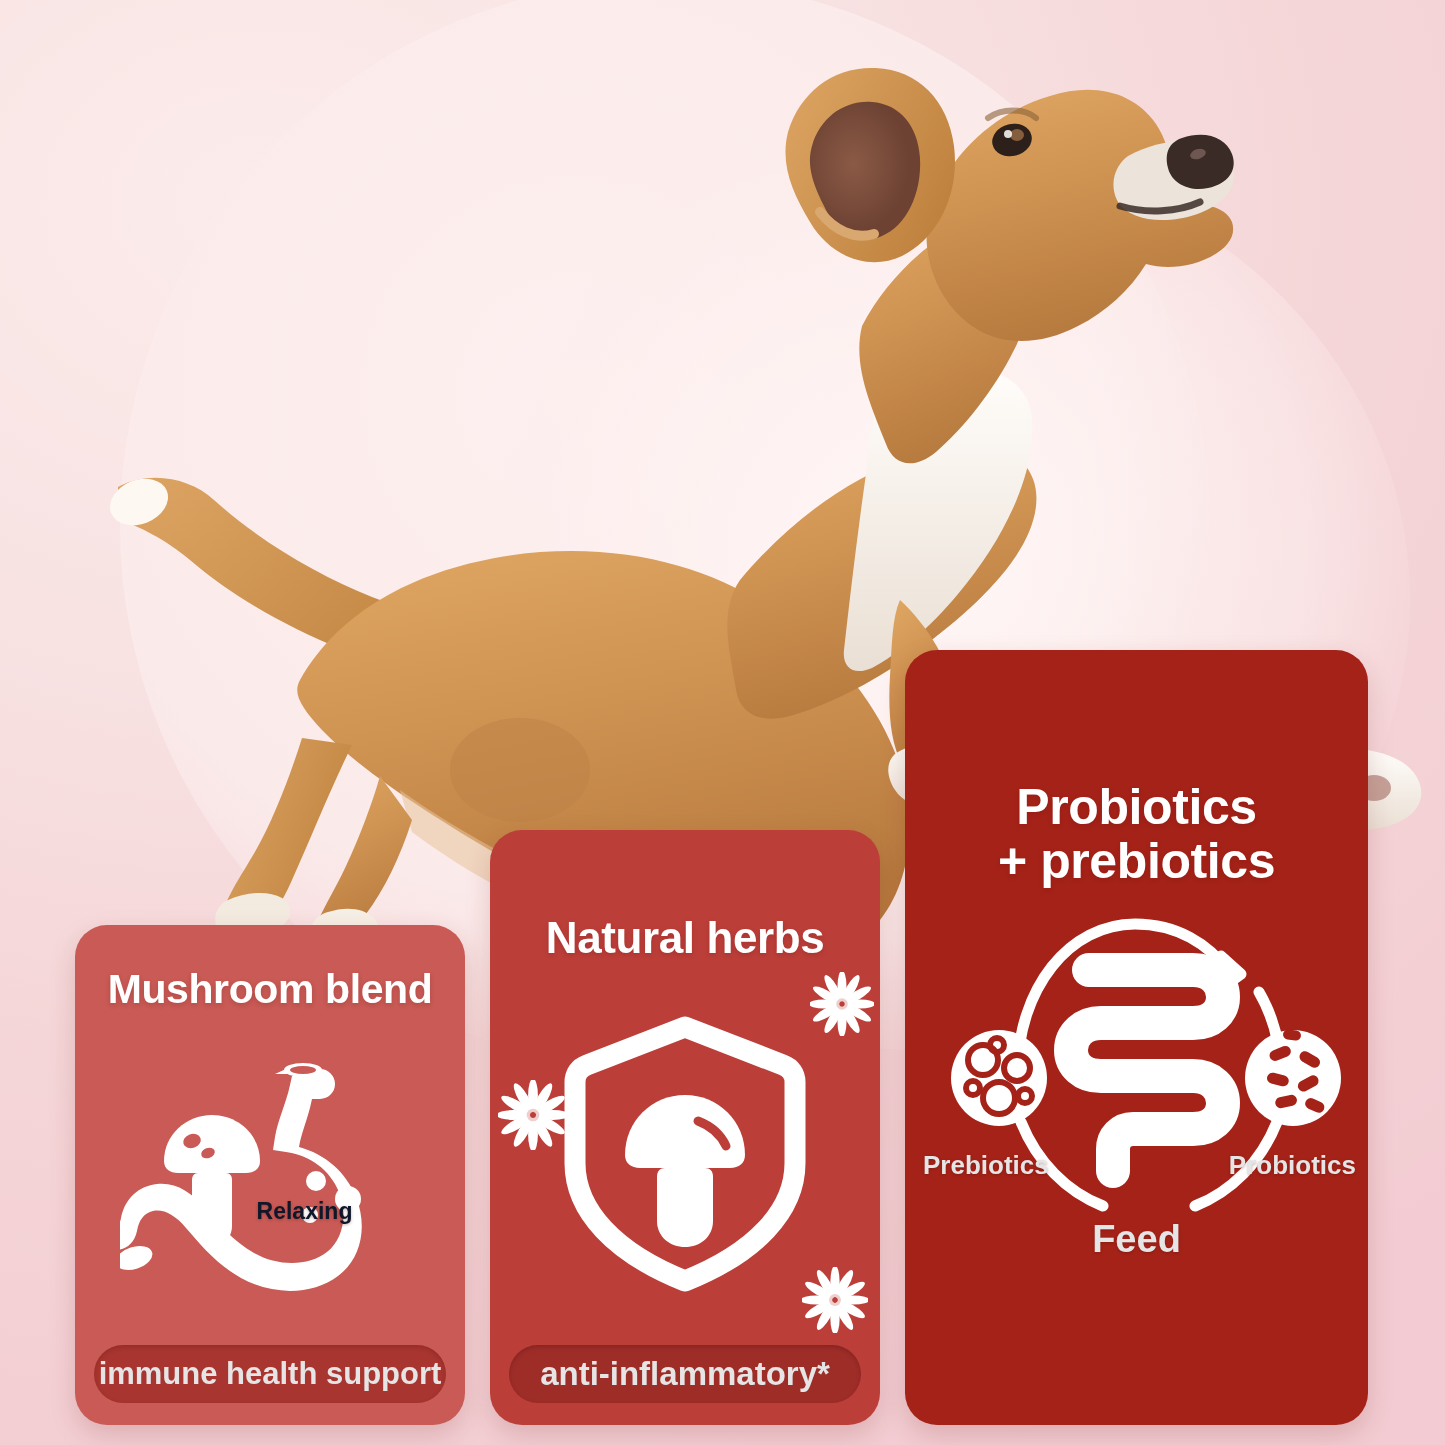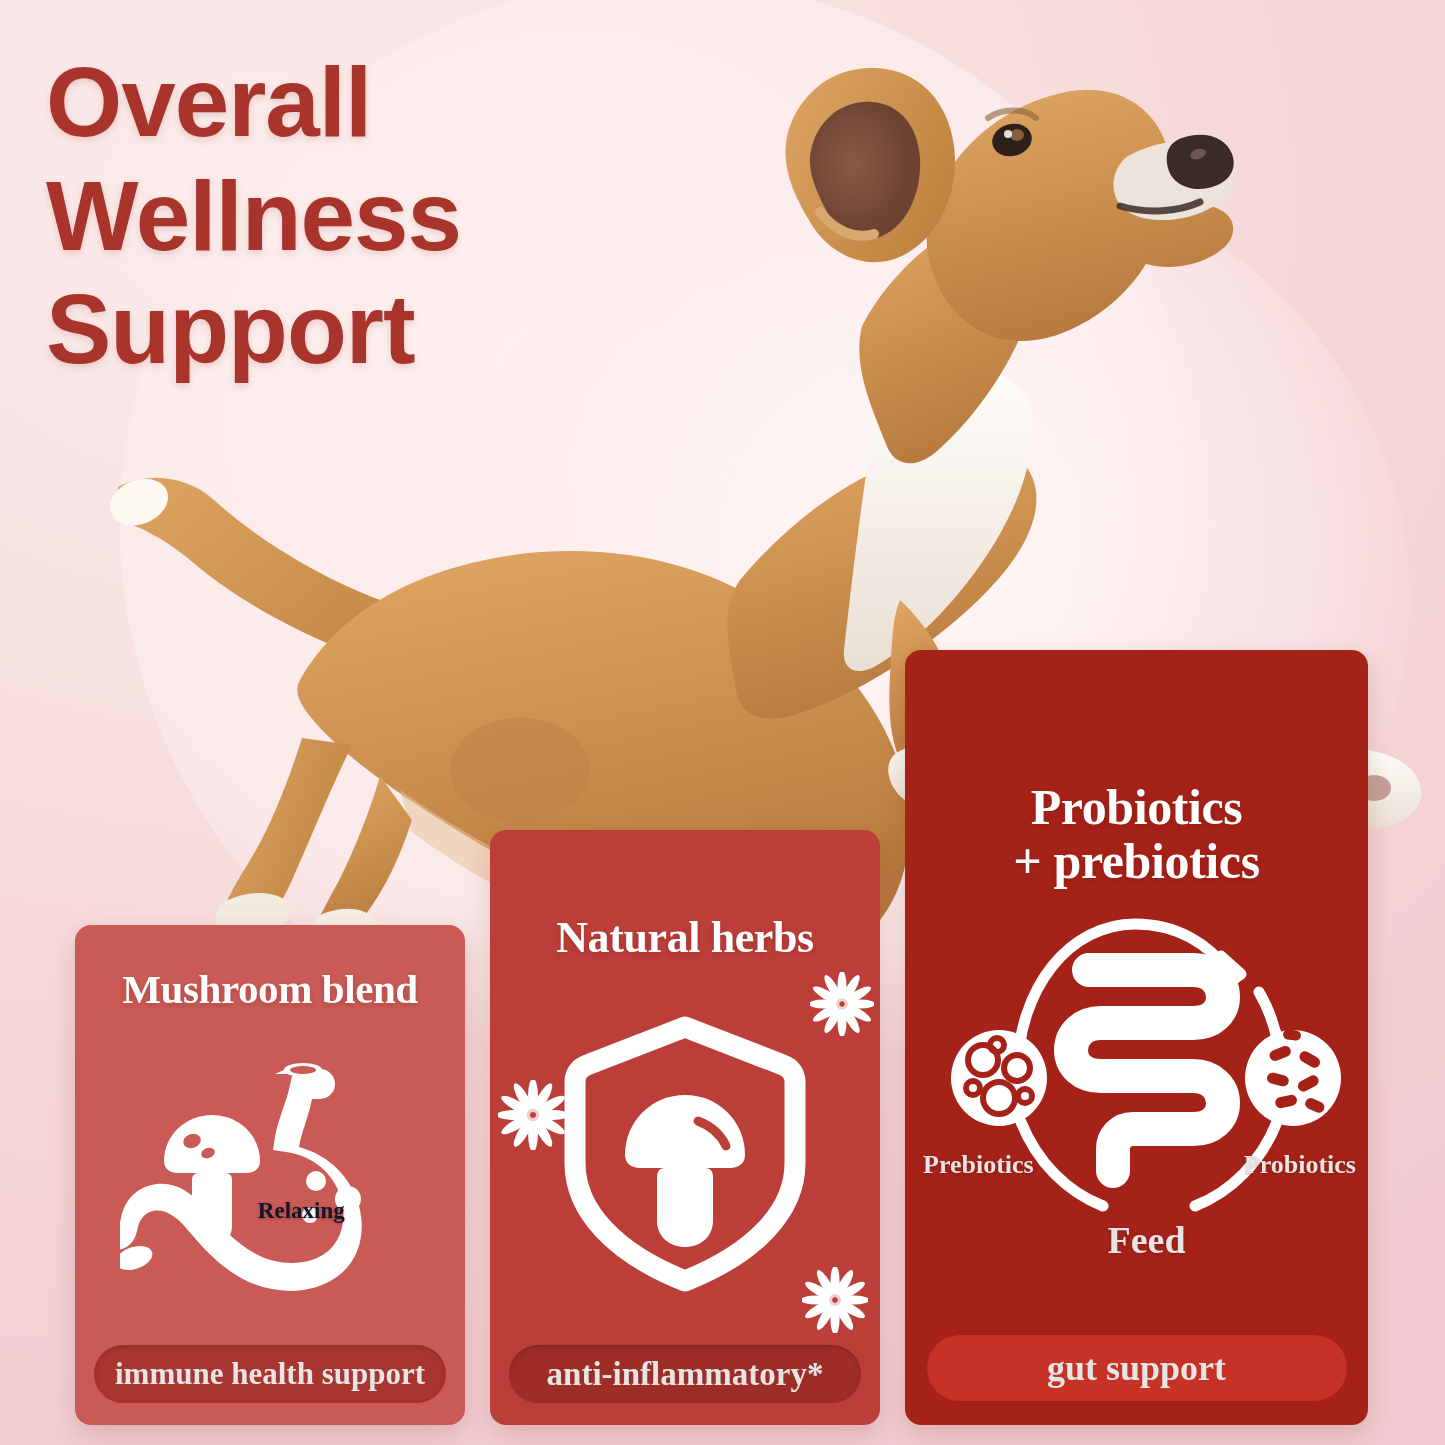--- a/index.html
+++ b/index.html
@@ -35,24 +35,23 @@
     z-index:6;
   }
   .title .ln{display:block;white-space:nowrap;}
 
   
   .dog{position:absolute;left:0;top:0;width:1445px;height:1445px;z-index:4;pointer-events:none;}
 
   
   .card{
     position:absolute;z-index:5;
-    border-radius:16px;
+    border-radius:32px;
     box-shadow:0 10px 26px rgba(120,35,30,.18);
     overflow:hidden;
-    font-family:Liberation Serif, serif;
   }
   .card-inner{
     position:absolute;inset:0;
     display:flex;flex-direction:column;align-items:center;
   }
   .card-title{
     color:#ffffff;font-weight:800;text-align:center;
     line-height:1.08;letter-spacing:-.4px;
     text-shadow:0 2px 5px rgba(90,20,18,.22);
   }
@@ -87,35 +86,30 @@
     position:absolute;color:#0f172a;font-weight:700;font-size:23px;
     left:50%;top:56%;transform:translate(-14%,0);
     text-shadow:0 1px 3px rgba(90,20,18,.35);
   }
   .gut-cap{
     position:absolute;color:#e5e5e5;font-weight:700;font-size:26px;
     text-shadow:0 1px 3px rgba(80,16,14,.35);
   }
   .gut-cap.left{left:18px;top:262px;}
   .gut-cap.right{right:12px;top:262px;}
-  .gut-cap.feed{left:50%;transform:translateX(-50%);top:330px;font-size:38px;margin-left:10px;}
+  .gut-cap.feed{left:50%;transform:translateX(-50%);top:330px;font-size:38px;}
 </style>
 </head>
 <body>
 
 <div id="stage">
 
   <div class="halo halo-main"></div>
   <div class="halo halo-soft"></div>
 
-  <div class="title">
-    <span class="ln">Overall</span>
-    <span class="ln">Wellness</span>
-    <span class="ln">Support</span>
-  </div>
 
   <svg class="dog" viewBox="0 0 1445 1445">
     <defs>
       <linearGradient id="furA" x1="0" y1="0" x2="0.3" y2="1">
         <stop offset="0" stop-color="#e0a763"></stop>
         <stop offset=".45" stop-color="#cf9352"></stop>
         <stop offset="1" stop-color="#b87b3f"></stop>
       </linearGradient>
       <linearGradient id="furB" x1="0" y1="0" x2="1" y2="0.6">
         <stop offset="0" stop-color="#dda564"></stop>
@@ -398,17 +392,16 @@
             <rect x="384" y="218" width="20" height="11" rx="5.5" transform="rotate(24 394 223)"></rect>
             <rect x="362" y="148" width="18" height="10" rx="5" transform="rotate(8 371 153)"></rect>
           </g>
         </svg>
 
         <span class="gut-cap left">Prebiotics</span>
         <span class="gut-cap right">Probiotics</span>
         <span class="gut-cap feed">Feed</span>
       </div>
 
-      <div class="pill">gut support</div>
     </div>
   </div>
 
 </div>
 
 </body></html>

